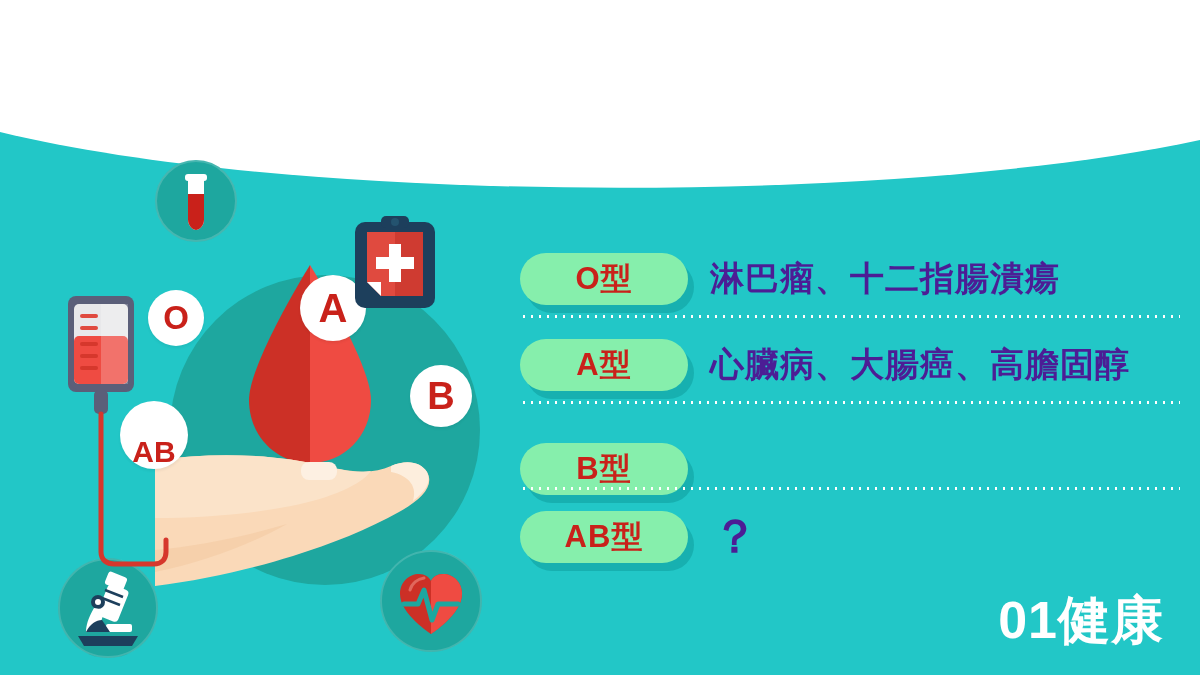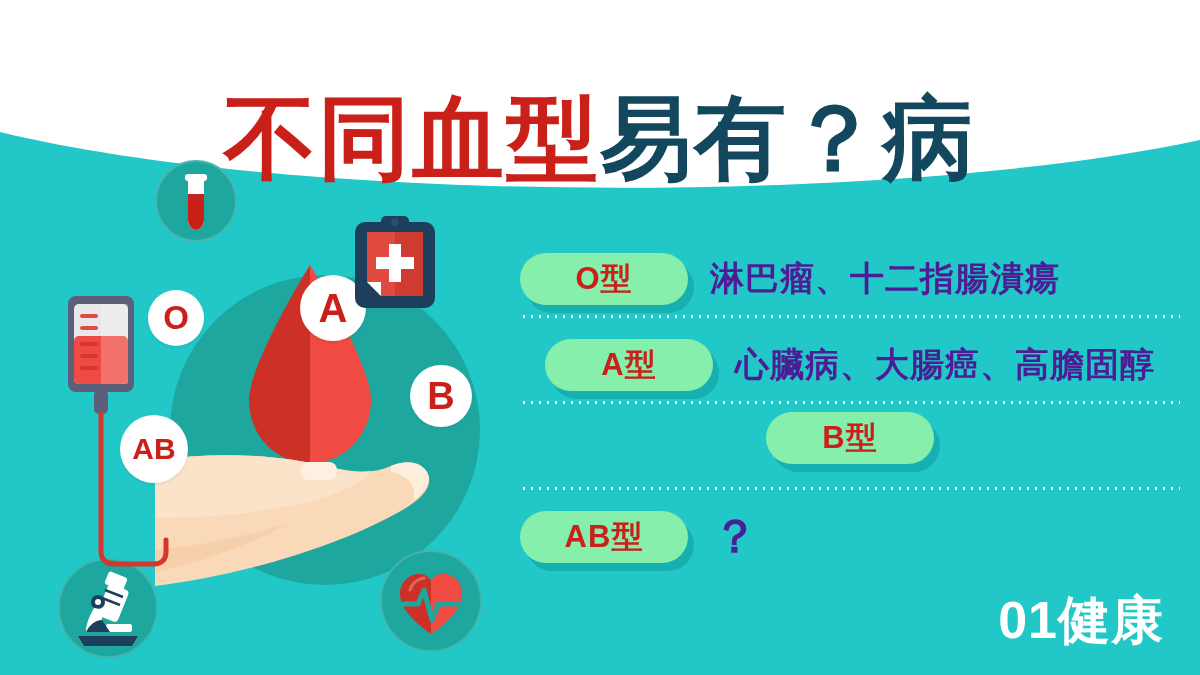--- a/index.html
+++ b/index.html
@@ -82,21 +82,21 @@
     color: #c9211a;
     display: flex;
     align-items: center;
     justify-content: center;
     font-weight: 700;
     box-shadow: 0 2px 3px rgba(0,0,0,0.06);
   }
   .bubble-o  { left: 118px; top: 140px; width: 56px; height: 56px; font-size: 33px; }
   .bubble-a  { left: 270px; top: 125px; width: 66px; height: 66px; font-size: 40px; }
   .bubble-b  { left: 380px; top: 215px; width: 62px; height: 62px; font-size: 38px; }
-  .bubble-ab { left: 90px;  top: 265px; width: 68px; height: 68px; font-size: 30px; }
+  .bubble-ab { left: 90px;  top: 251px; width: 68px; height: 68px; font-size: 30px; align-items: flex-end; }
 
   
   .mini-icon {
     position: absolute;
     border-radius: 50%;
     background: #1ea79f;
   }
   .icon-testtube  { left: 125px; top: 10px;  width: 82px; height: 82px; }
   .icon-heart     { left: 350px; top: 400px; width: 102px; height: 102px; }
   .icon-microscope{ left: 28px;  top: 408px; width: 100px; height: 100px; }
@@ -124,22 +124,22 @@
   }
   .row {
     position: absolute;
     left: 0;
     width: 660px;
     height: 78px;
     display: flex;
     align-items: center;
   }
   .row-0 { top: 0px; }
-  .row-1 { top: 86px; justify-content: center; }
-  .row-2 { top: 172px; flex-direction: column; }
+  .row-1 { top: 86px; }
+  .row-2 { top: 190px; }
   .row-3 { top: 258px; }
 
   .badge-wrap {
     position: relative;
     width: 168px;
     height: 52px;
     flex: 0 0 auto;
   }
   .badge-shadow {
     position: absolute;
@@ -200,23 +200,20 @@
 <body>
 
 <div id="canvas">
 
   <div class="header-band">
     <svg width="1200" height="200" viewBox="0 0 1200 200" xmlns="http://www.w3.org/2000/svg">
       <path d="M0,0 L1200,0 L1200,140 C900,205 300,205 0,132 Z" fill="#ffffff"></path>
     </svg>
   </div>
 
-  <h1 class="title">
-    <span class="t-red">不同血型</span><span class="t-navy">易有？病</span>
-  </h1>
 
   <div class="illus">
 
     <div class="big-circle"></div>
 
     <div class="drop">
       <svg width="130" height="200" viewBox="0 0 130 200" xmlns="http://www.w3.org/2000/svg">
         <path d="M65,0 C65,0 4,98 4,135 C4,171 31,198 65,198 Z" fill="#cc3026"></path>
         <path d="M65,0 C65,0 126,98 126,135 C126,171 99,198 65,198 Z" fill="#ef4b42"></path>
       </svg>

